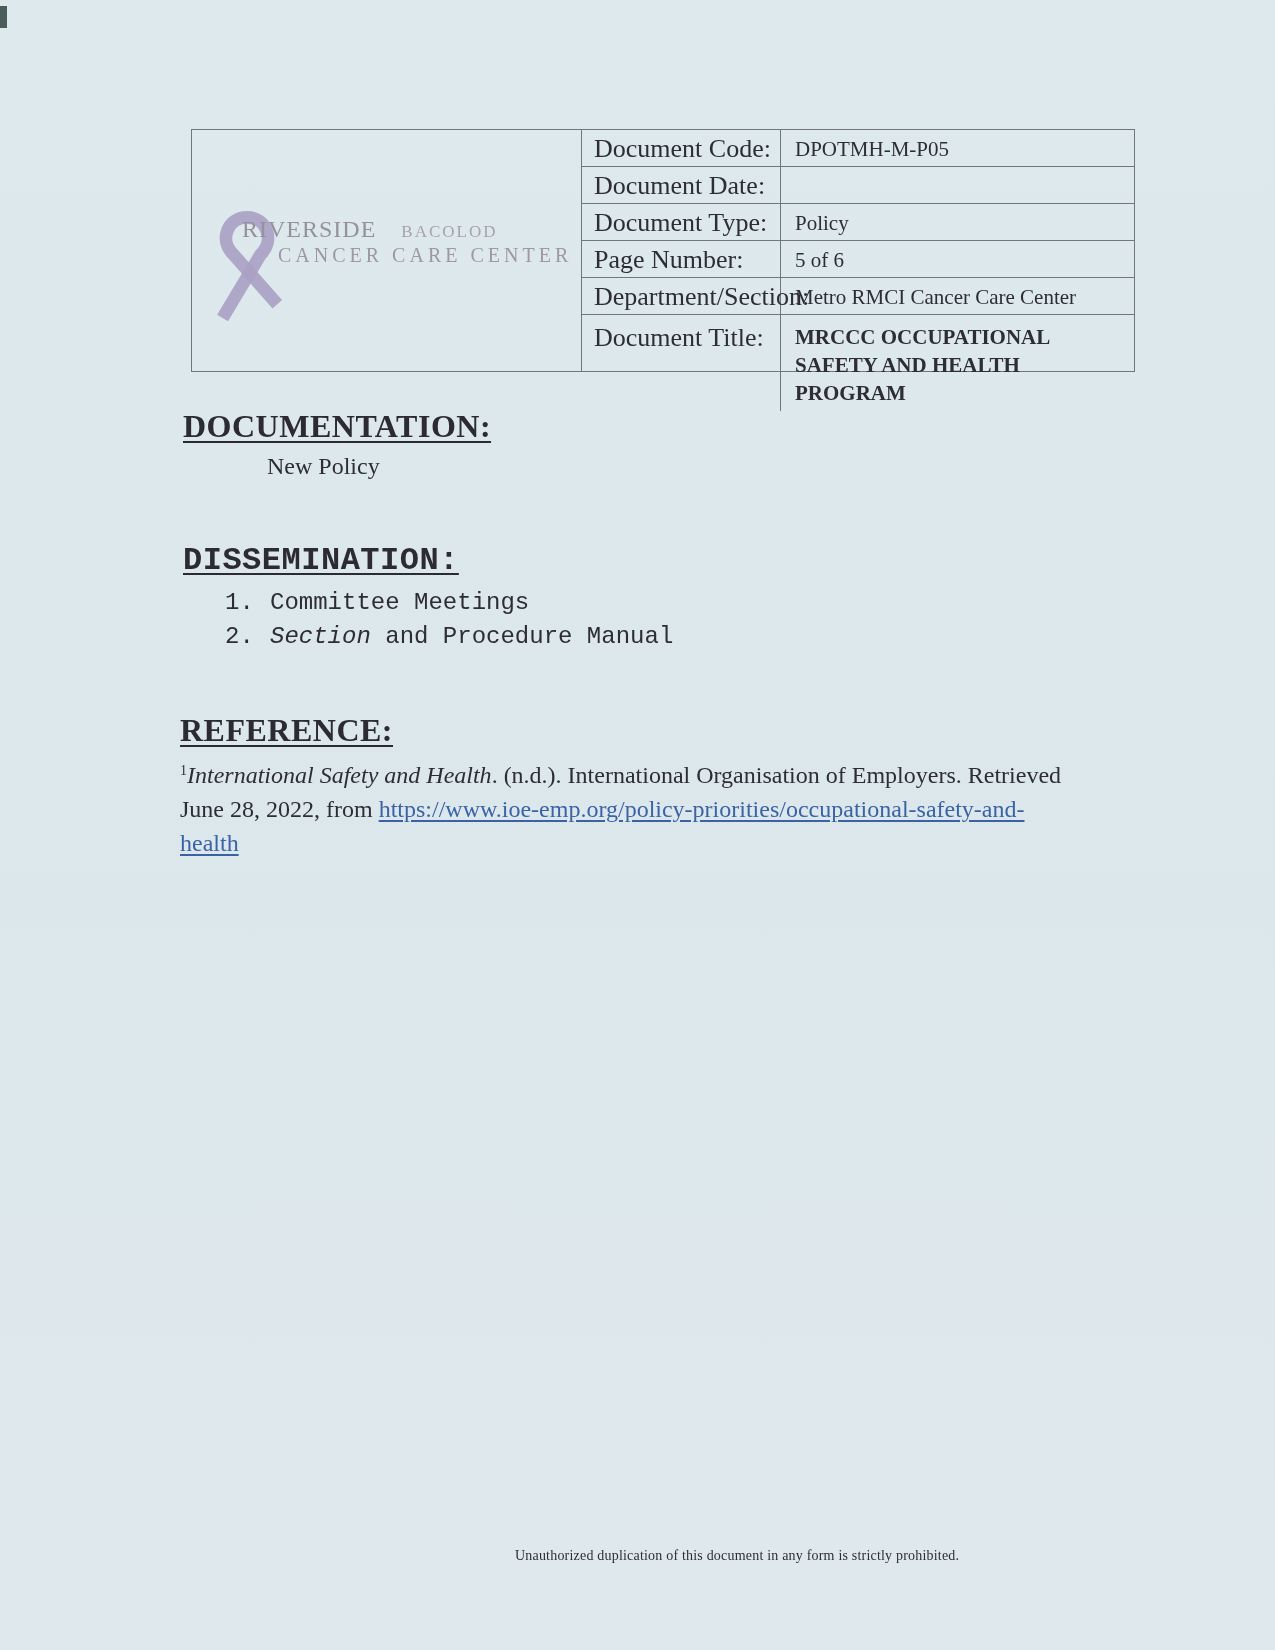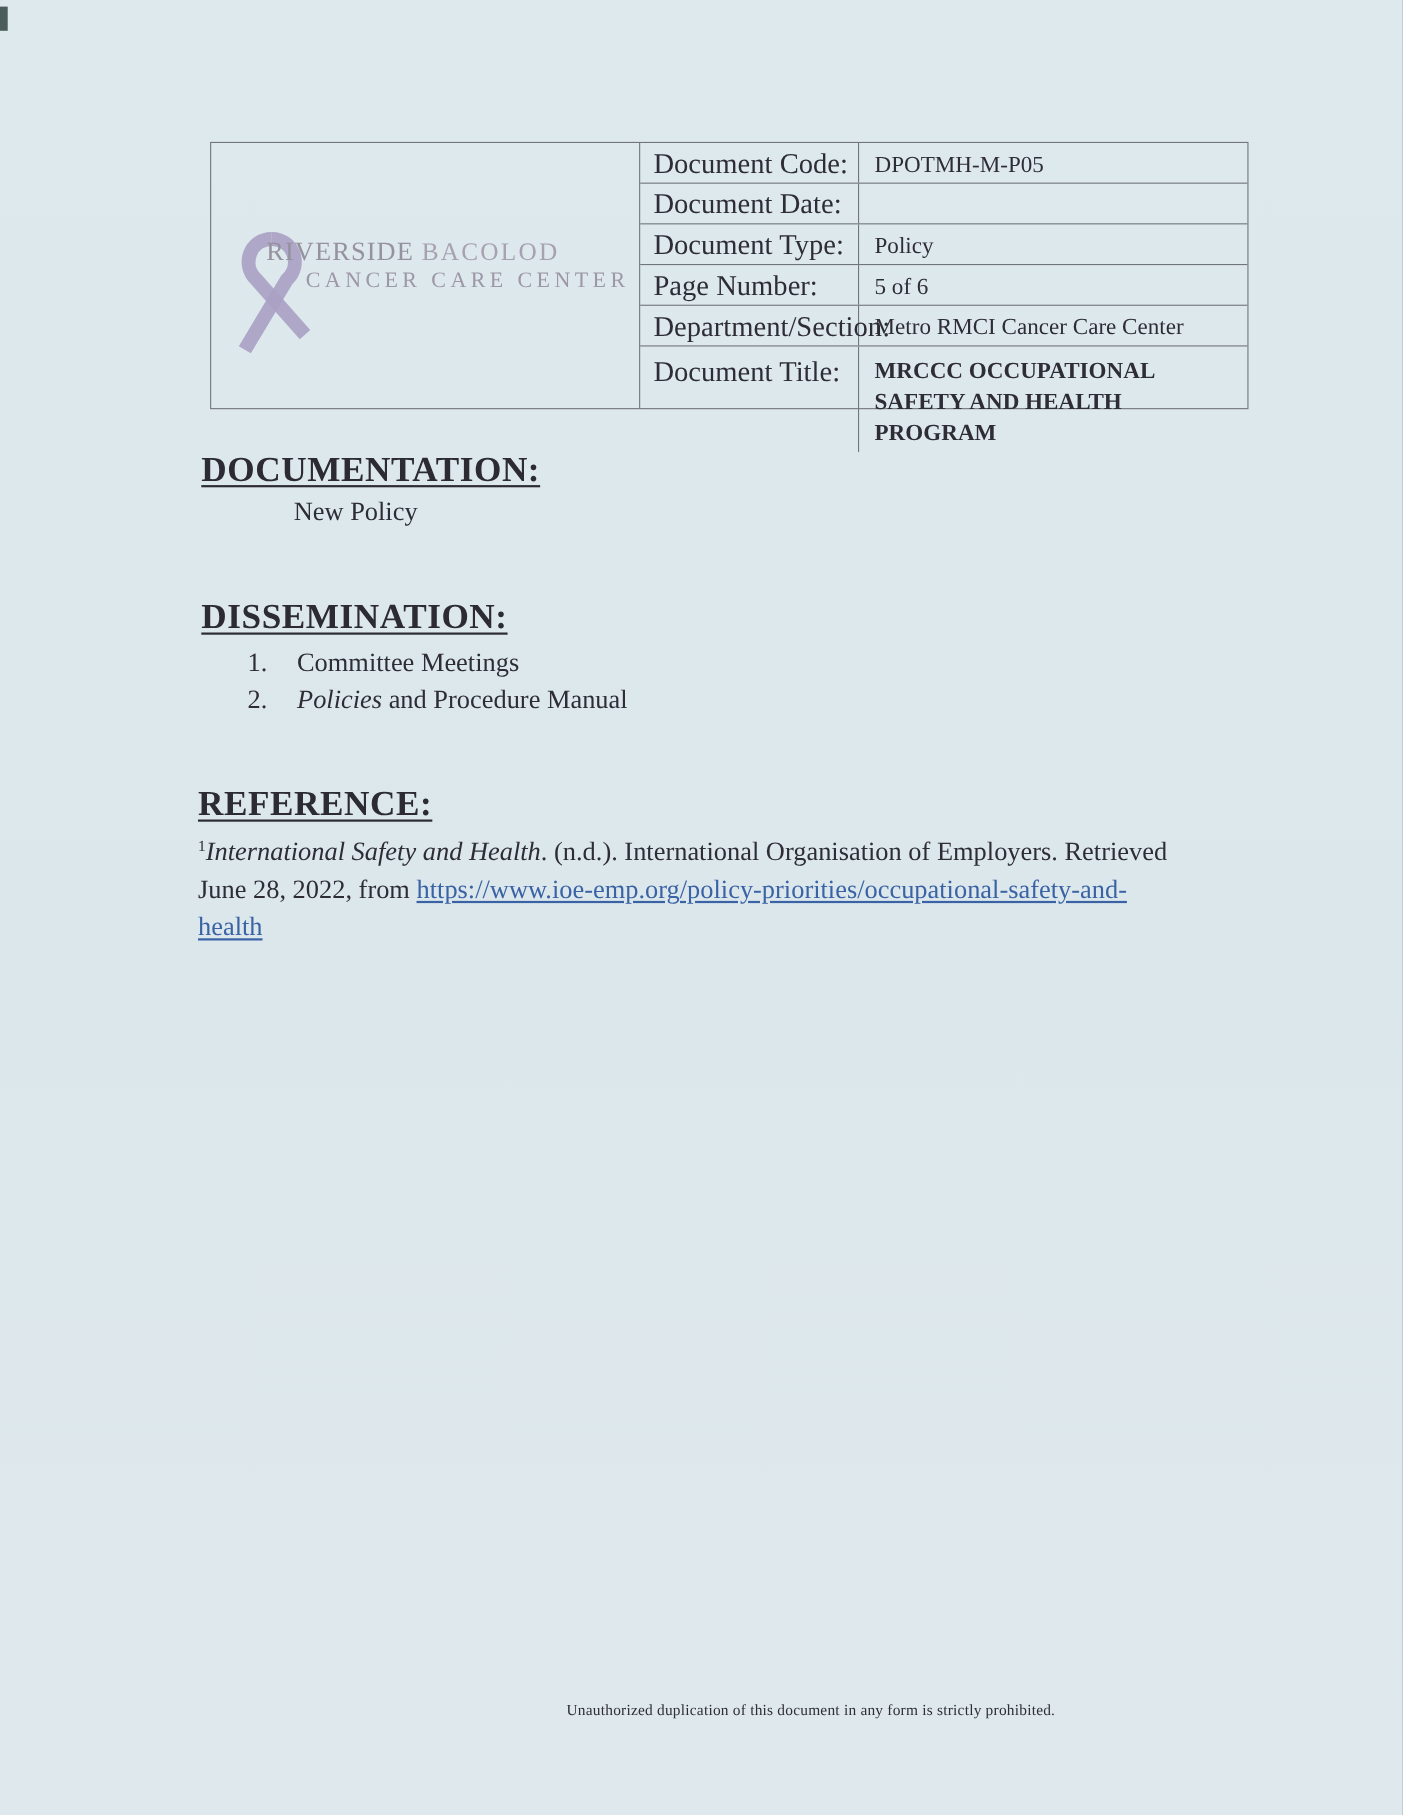--- a/index.html
+++ b/index.html
@@ -29,21 +29,21 @@
     width:390px; border-right:1px solid #70767a;
     position:relative;
   }
   .ribbon-wrap { position:absolute; left:12px; top:78px; }
   .logo-text { position:absolute; left:50px; top:86px; white-space:nowrap; }
   .logo-line1 { }
   .logo-riverside {
     font-size:24px; letter-spacing:1px; color:#96919f; font-weight:400;
   }
   .logo-bacolod {
-    font-size:23px; letter-spacing:2px; color:#a7a1b0; margin-left:7px;
+    font-size:17px; letter-spacing:2px; color:#a7a1b0; margin-left:25px;
   }
   .logo-line2 {
     font-size:20px; letter-spacing:4px; color:#9d97a6; margin-top:1px; padding-left:36px;
   }
   .meta-col { flex:1; display:flex; flex-direction:column; }
   .meta-row { display:flex; border-bottom:1px solid #70767a; height:37px; }
   .meta-row:last-child { border-bottom:none; height:auto; flex:1; }
   .meta-label {
     width:199px; border-right:1px solid #70767a;
     padding:6px 8px 4px 12px; font-size:26px; display:flex; align-items:center;
@@ -59,21 +59,21 @@
   
   .sec { position:absolute; left:183px; }
   h2.sec-heading {
     font-size:32px; font-weight:700; letter-spacing:.5px;
     text-decoration:underline; text-decoration-thickness:2px; text-underline-offset:4px;
     color:#2c2b33;
   }
   .sec-documentation { top:408px; }
   .sec-documentation .sec-body { margin:8px 0 0 84px; font-size:24px; }
 
-  .sec-dissemination { top:542px; }
+  .sec-dissemination { top:542px;font-family:Liberation Mono, monospace; }
   .diss-list { margin-top:7px; }
   .diss-item { display:flex; padding-left:42px; font-size:24px; line-height:34px; }
   .diss-num { width:45px; }
 
   .sec-reference { top:712px; left:180px; width:960px; }
   .ref-par { margin-top:9px; font-size:24px; line-height:34px; }
   .ref-par sup { font-size:14px; line-height:0; vertical-align:8px; }
   .url {
     color:#3a63a5; text-decoration:underline; text-decoration-thickness:1.5px;
     text-underline-offset:3px; cursor:pointer;
@@ -140,21 +140,21 @@
 
   <div class="sec sec-dissemination">
     <h2 class="sec-heading">DISSEMINATION:</h2>
     <div class="diss-list">
       <div class="diss-item">
         <span class="diss-num">1.</span>
         <span>Committee Meetings</span>
       </div>
       <div class="diss-item">
         <span class="diss-num">2.</span>
-        <span><i>Policies</i><span> and Procedure Manual</span></span>
+        <span><i>Section</i><span> and Procedure Manual</span></span>
       </div>
     </div>
   </div>
 
   <div class="sec sec-reference">
     <h2 class="sec-heading">REFERENCE:</h2>
     <p class="ref-par"><sup>1</sup><i>International Safety and Health</i><span>. (n.d.). International Organisation of Employers. Retrieved</span><br>
       <span>June 28, 2022, from </span><a class="url"><span>https://www.ioe-emp.org/policy-priorities/occupational-safety-and-</span><br><span>health</span></a>
     </p>
   </div>

